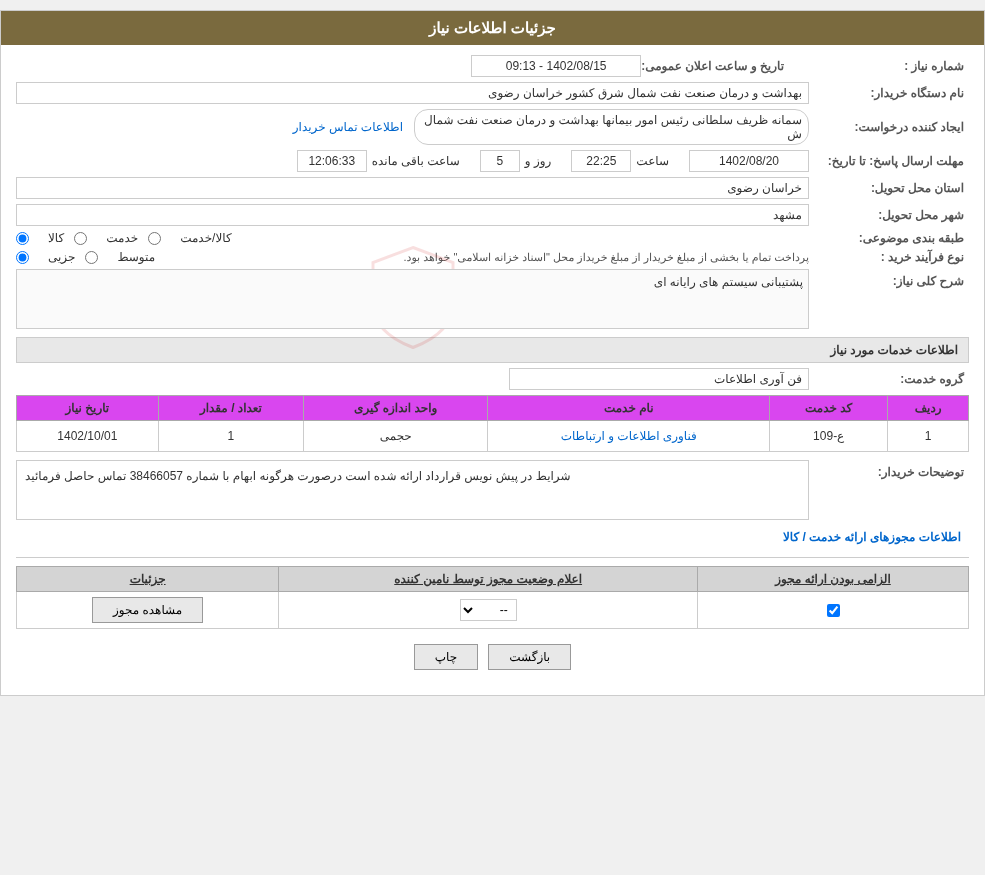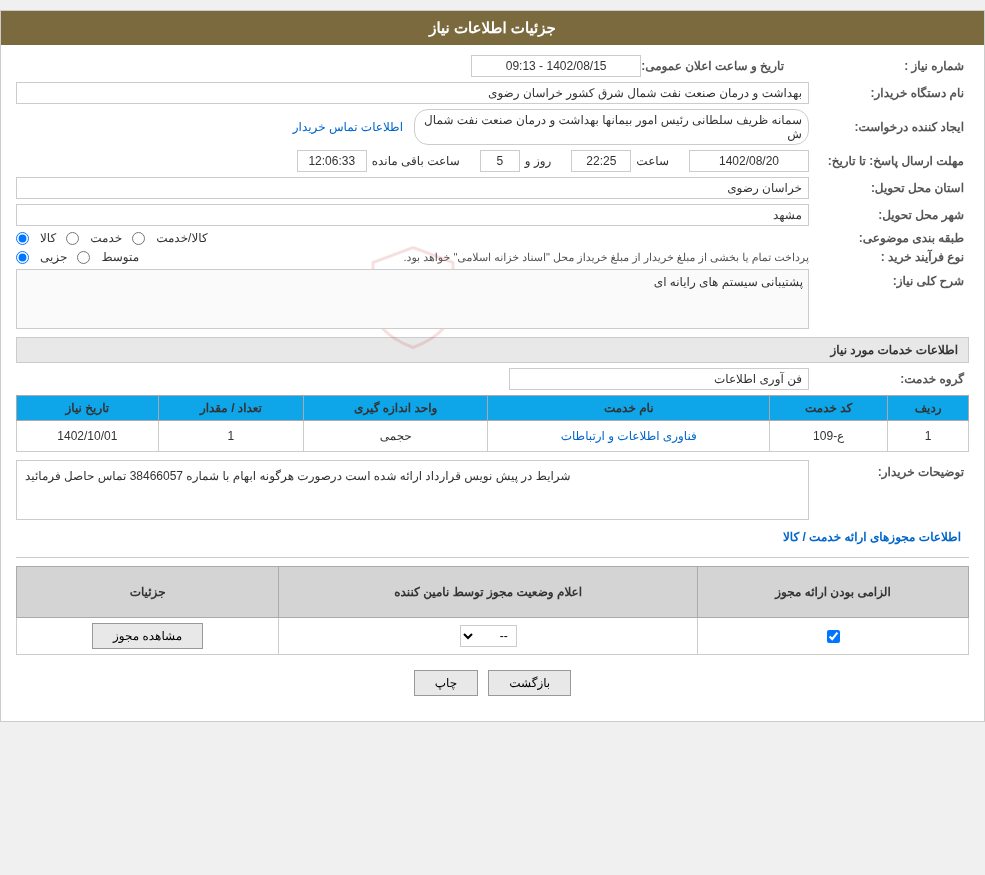--- a/index.html
+++ b/index.html
@@ -78,42 +78,42 @@
     .radio-group {
       display: flex;
       align-items: center;
       gap: 10px;
       flex: 1;
       justify-content: flex-end;
     }
     .radio-item {
       display: flex;
       align-items: center;
-      gap: 11px;
+      gap: 19px;
     }
     .watermark-area {
       position: relative;
       min-height: 60px;
       border: 1px solid #ccc;
       background: #fafafa;
       text-align: right;
       padding: 5px;
     }
     .watermark-text {
       position: relative;
       z-index: 1;
       text-align: right;
     }
     table.data-table {
       width: 100%;
       border-collapse: collapse;
       margin: 5px 0;
     }
     table.data-table th {
-      background: #0ea5e9;
+      background: #d946ef;
       border: 1px solid #aaa;
       padding: 5px 8px;
       text-align: center;
       font-weight: bold;
       margin-left: 16px;
     }
     table.data-table td {
       border: 1px solid #ccc;
       padding: 8px 8px;
       text-align: center;
@@ -135,23 +135,24 @@
       font-weight: bold;
     }
     table.permit-table {
       width: 100%;
       border-collapse: collapse;
       margin: 5px 0;
     }
     table.permit-table th {
       background: #d4d4d4;
       border: 1px solid #aaa;
-      padding: 18px 8px;
-      text-align: center;
-      font-weight: bold;
+      padding: 5px 8px;
+      text-align: center;
+      font-weight: bold;
+      text-decoration: underline;
     }
     table.permit-table td {
       border: 1px solid #ccc;
       padding: 5px 8px;
       text-align: center;
       background: #fff;
     }
     .btn-group {
       display: flex;
       justify-content: center;

